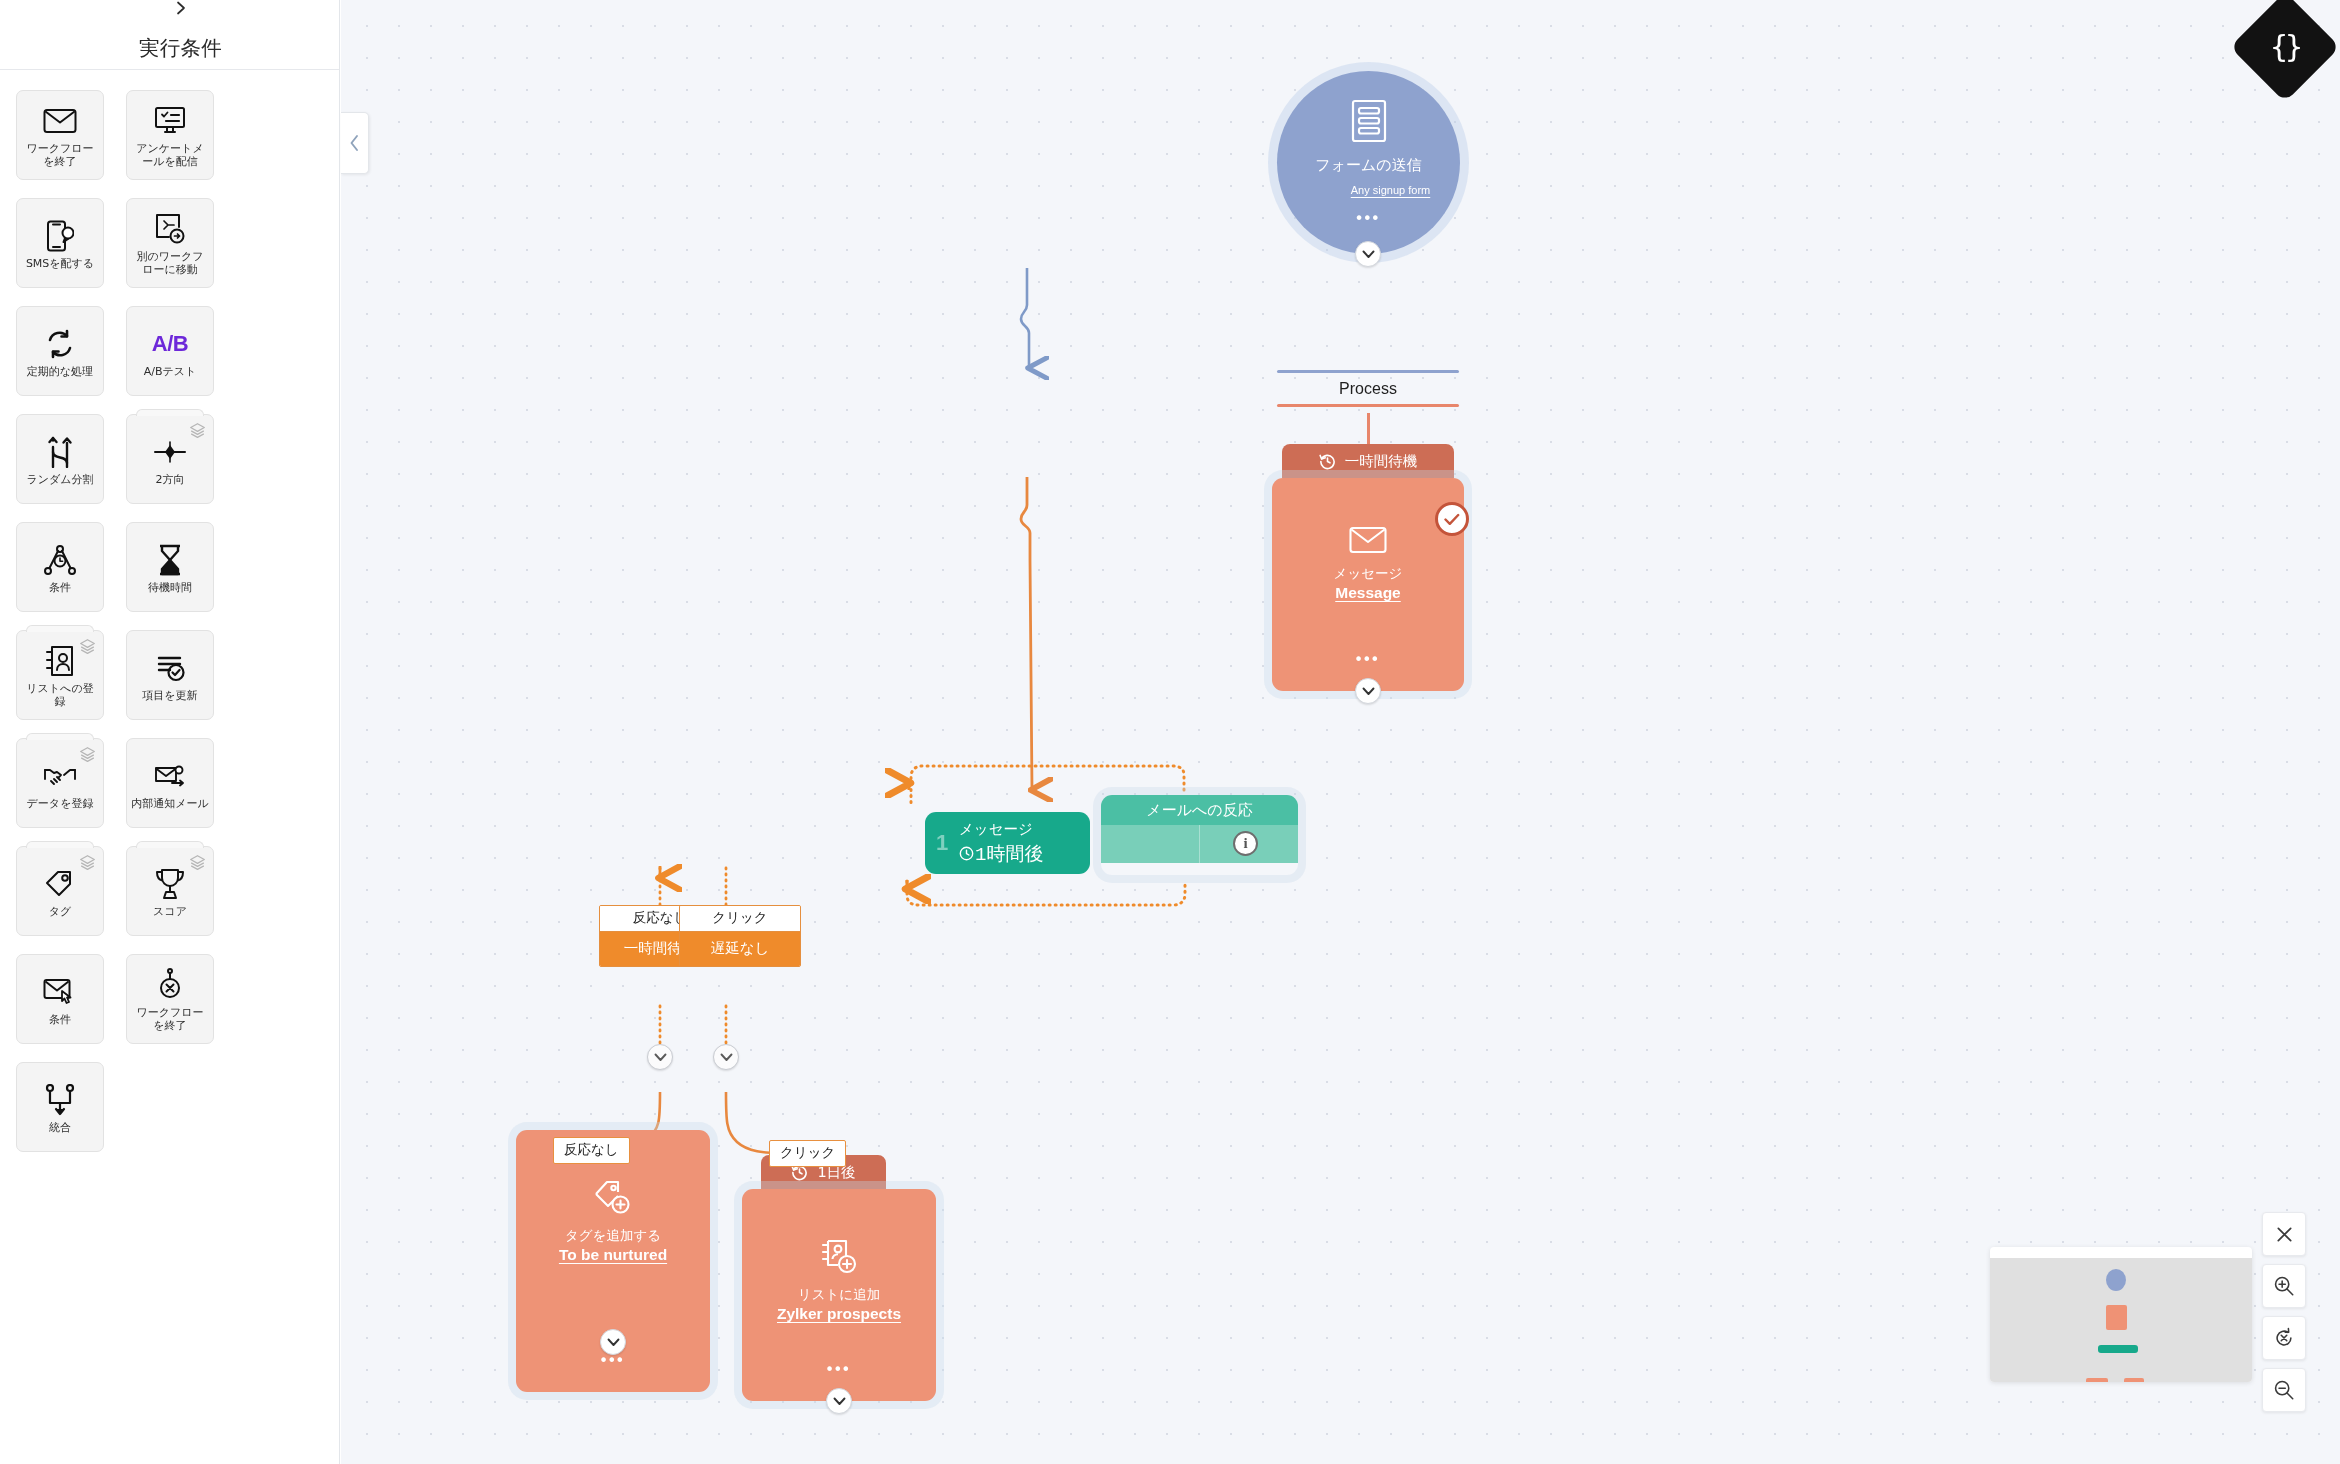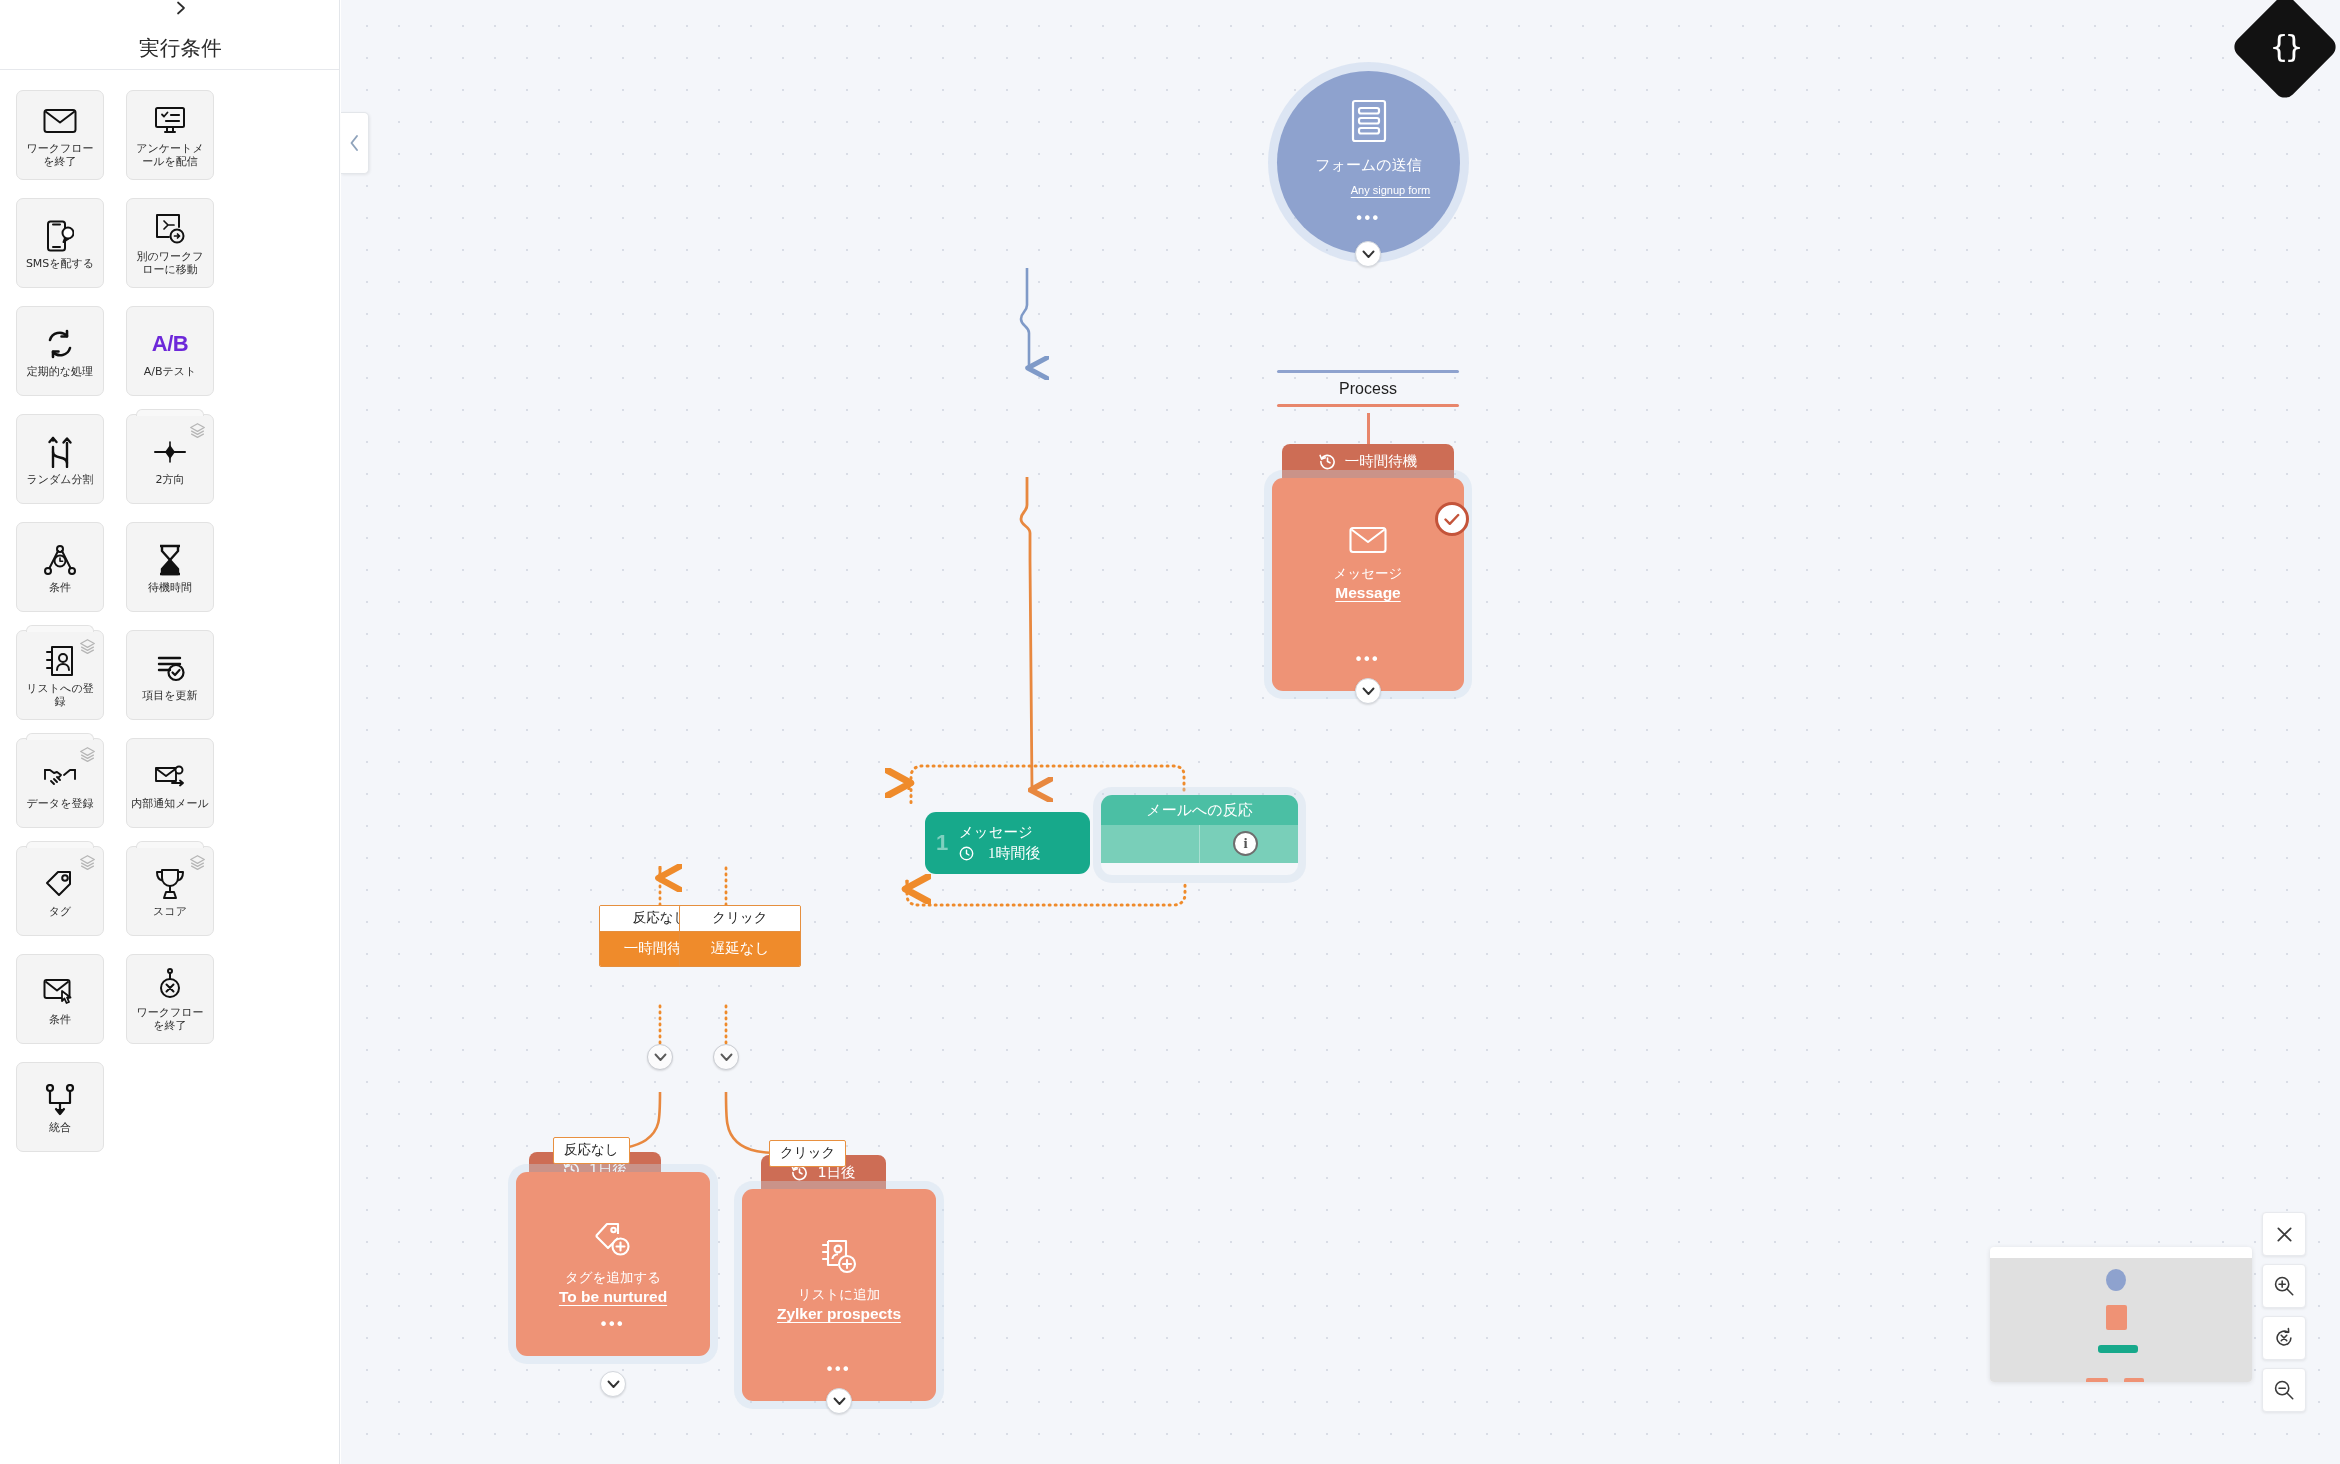--- a/index.html
+++ b/index.html
@@ -189,21 +189,21 @@
     border-radius: 11px 11px 11px 11px;
     background: #17a98b; color: #fff; z-index: 16;
     display:flex; align-items:center; cursor: pointer;
   }
   #msg-pill .num {
     font-size: 22px; color: rgba(255,255,255,.45); font-weight: 700;
     width: 34px; text-align: center; font-family:"Liberation Sans",sans-serif;
   }
   #msg-pill .mp-body { display:flex; flex-direction: column; gap: 2px; }
   #msg-pill .mp-t1 { font-size: 14.5px; font-family:"DejaVu Sans",sans-serif; }
-  #msg-pill .mp-t2 { font-size: 15px; display:flex; align-items:center; gap: 14px; font-family:Liberation Serif, serif; }
+  #msg-pill .mp-t2 { font-size: 19px; display:flex; align-items:center; gap: 1px; font-family:Liberation Mono, monospace; }
   #msg-pill .mp-t2 svg { display:block; }
   #info-badge {
     position:absolute; left: 892px; top: 831px; width: 25px; height: 25px; border-radius: 50%;
     background:#fff; border:2px solid #6e6e6e; z-index: 24;
     display:flex; align-items:center; justify-content:center;
     font-size: 15px; color:#555; font-family:"Liberation Serif",serif; font-weight:700;
     cursor: pointer;
   }
 
   #reaction-node {
@@ -722,21 +722,21 @@
     <div class="wait-chip" style="left:188px; top:1152px; width:132px;">
       <span>
         <svg width="17" height="17" viewBox="0 0 18 18" fill="none" stroke="#fff" stroke-width="1.7" stroke-linecap="round" stroke-linejoin="round">
             <path d="M2.8 6.2A7 7 0 1 1 2 9"></path>
             <polyline points="1.2,2.6 2.8,6.4 6.6,5"></polyline>
             <polyline points="9,5.4 9,9 11.6,10.4"></polyline>
           </svg>
       </span>
       <span>1日後</span>
     </div>
-    <div class="action-card" style="left:175px; top:1172px; width:194px; height:184px; padding-top:50px;">
+    <div class="action-card" style="left:175px; top:1130px; width:194px; height:262px; padding-top:50px;">
       <span class="a-icon">
         <svg width="38" height="36" viewBox="0 0 38 36" fill="none" stroke="#fff" stroke-width="2.1" stroke-linejoin="round">
             <path d="M2 14 13 2h11v10"></path>
             <path d="M24 16 14 26 2 14"></path>
             <circle cx="19.5" cy="8" r="2.2"></circle>
             <circle cx="26.5" cy="24.5" r="8" fill="#ee9376"></circle>
             <path d="M26.5 20.5v8M22.5 24.5h8" stroke-linecap="round"></path>
           </svg>
       </span>
       <span class="a-title">タグを追加する</span>

